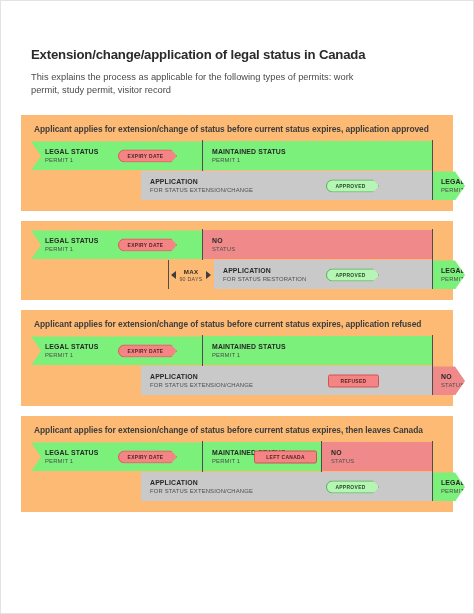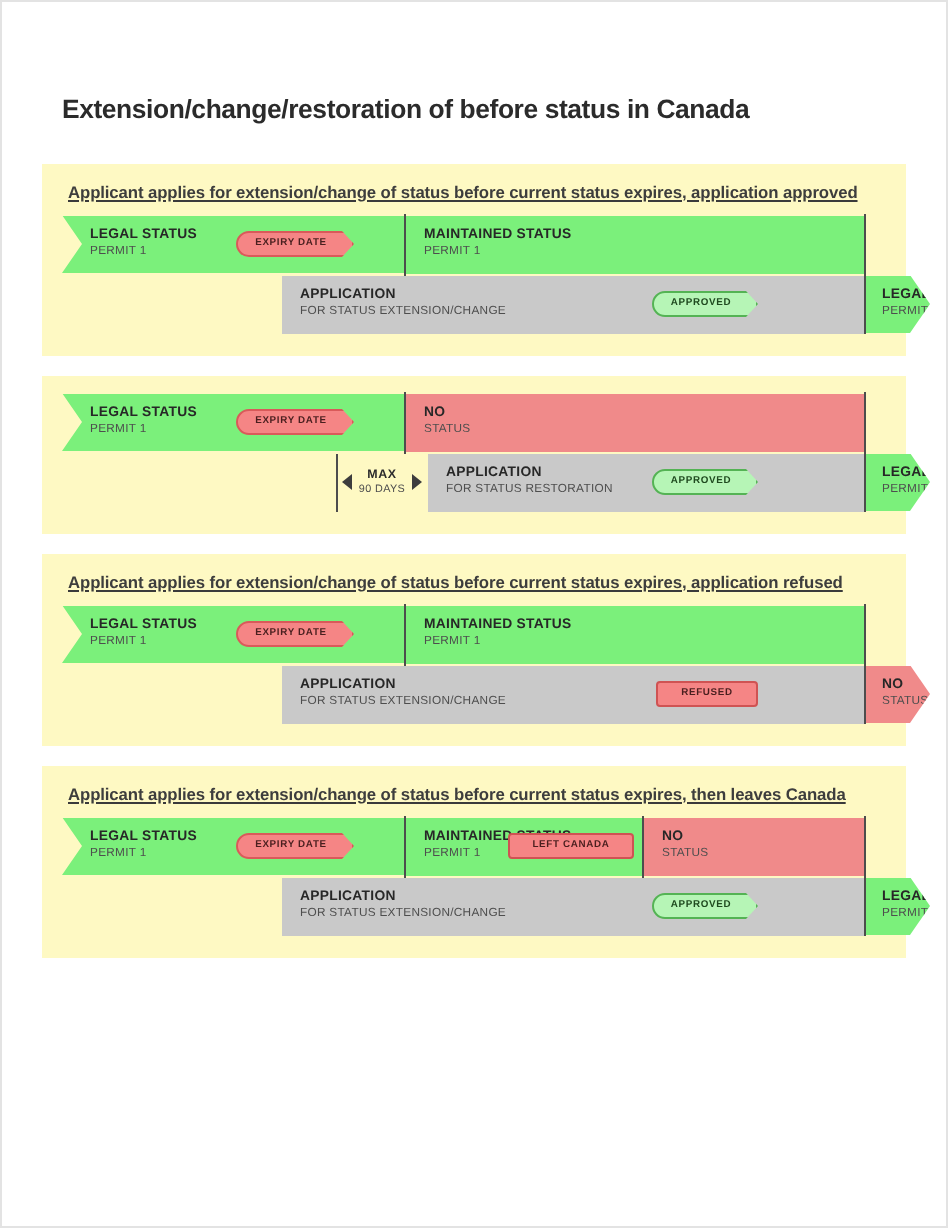--- a/index.html
+++ b/index.html
@@ -34,24 +34,23 @@
     font-size: 9.3px;
     color: #4a4a4a;
     line-height: 1.45;
     max-width: 330px;
   }
 
   
   .panels { margin-top: 18px; padding: 0 20px; }
 
   .panel {
-    background: #fef9c3;
+    background: #fdba74;
     padding: 9px 10px 11px 10px;
     margin-bottom: 10px;
-    text-decoration: underline;
   }
 
   .panel-heading {
     font-size: 8.4px;
     font-weight: bold;
     color: #3d3d3d;
     letter-spacing: -0.05px;
     margin-bottom: 7px;
     padding-left: 3px;
     white-space: nowrap;
@@ -182,21 +181,22 @@
     border-top: 4px solid transparent;
     border-bottom: 4px solid transparent;
   }
   .arrow-head.left  { border-right: 5px solid #3d3d3d; }
   .arrow-head.right { border-left: 5px solid #3d3d3d; }
 </style>
 </head>
 <body>
 
 <div class="header">
-  <div class="doc-title">Extension/change/restoration of before status in Canada</div>
+  <div class="doc-title">Extension/change/application of legal status in Canada</div>
+  <div class="doc-subtitle">This explains the process as applicable for the following types of permits: work permit, study permit, visitor record</div>
 </div>
 
 <div class="panels">
 
   <div class="panel">
     <div class="panel-heading">Applicant applies for extension/change of status before current status expires, application approved</div>
 
     <div class="row">
       <div class="seg green notch-left" style="left:0; width:172px;">
         <span class="l1">LEGAL STATUS</span>

